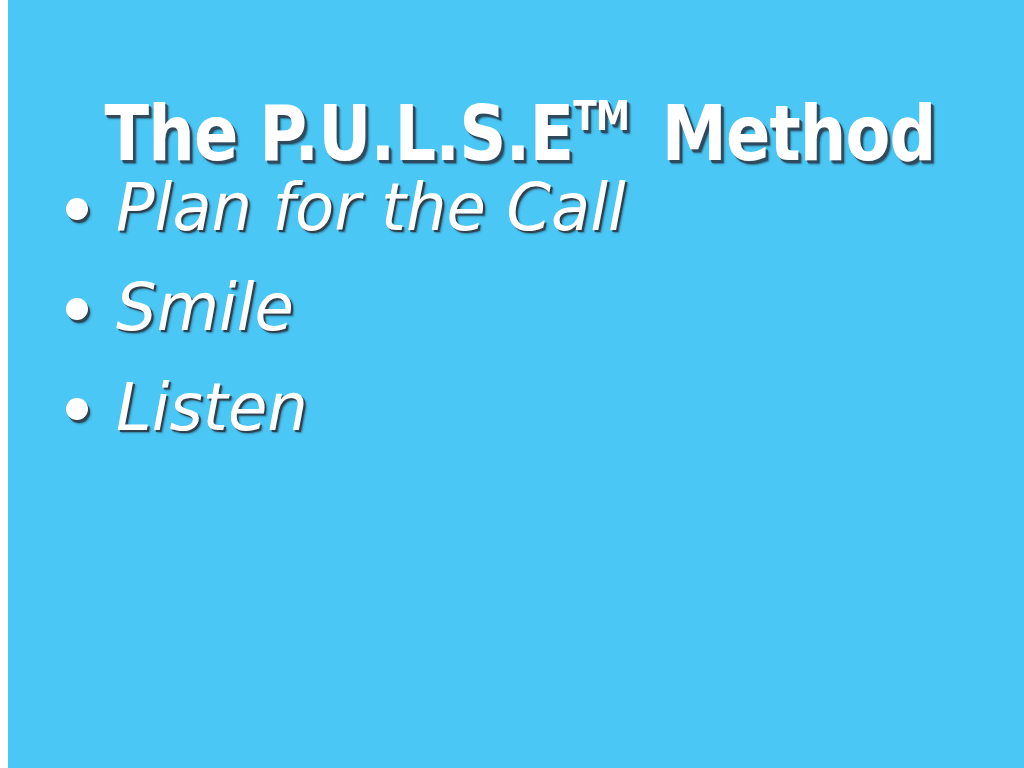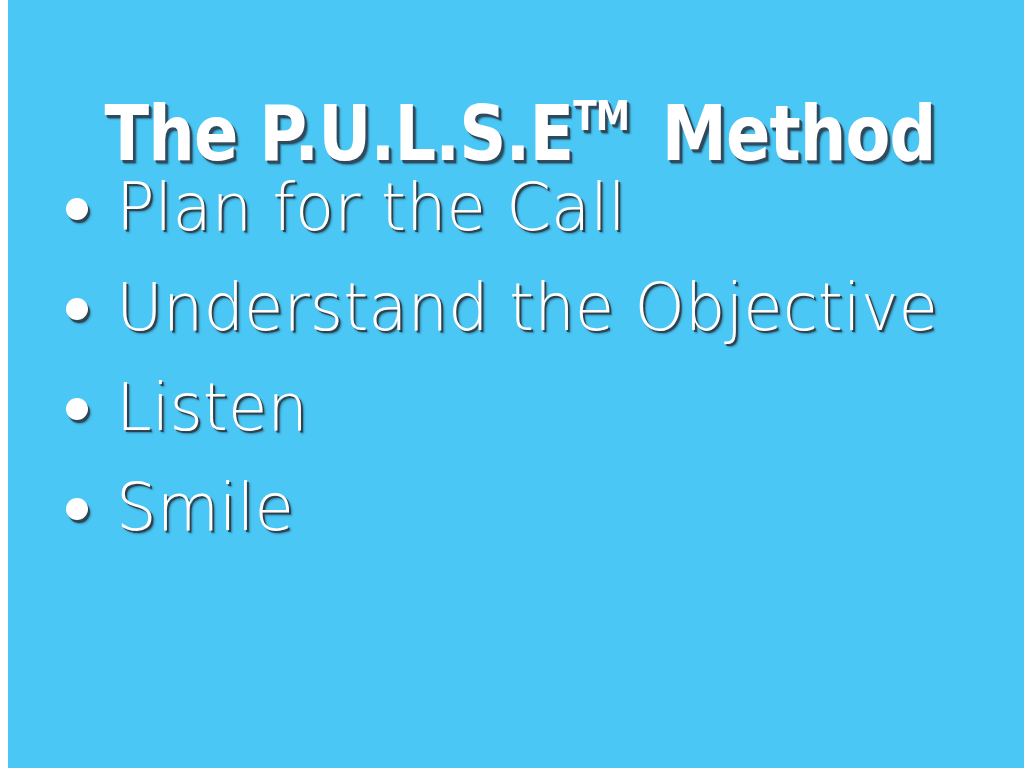--- a/index.html
+++ b/index.html
@@ -74,20 +74,21 @@
     height: 100px;
     color: #FFFFFF;
     font-family: "DejaVu Sans", sans-serif;
     font-weight: 300;
     font-size: 66px;
     line-height: 100px;
     white-space: nowrap;
     text-shadow:
        2px 2px 0 rgba(45,62,74,0.95),
        3px 3px 2px rgba(30,45,58,0.45);
+    font-style: italic;
   }
 
   .bullet-marker {
     flex: 0 0 auto;
     width: 22px;
     height: 22px;
     border-radius: 50%;
     background: #FFFFFF;
     margin-right: 28px;
     align-self: center;
@@ -112,31 +113,27 @@
 
   <h1 id="slide-title"><span>The P.U.L.S.E</span><sup class="tm">TM</sup><span class="gap"></span><span>Method</span></h1>
 
   <ul id="bullet-list">
 
     <li class="bullet-item">
       <span class="bullet-marker"></span>
       <span class="bullet-text">Plan for the Call</span>
     </li>
 
+
     <li class="bullet-item">
       <span class="bullet-marker"></span>
-      <span class="bullet-text">Understand the Objective</span>
+      <span class="bullet-text">Smile</span>
     </li>
 
     <li class="bullet-item">
       <span class="bullet-marker"></span>
       <span class="bullet-text">Listen</span>
-    </li>
-
-    <li class="bullet-item">
-      <span class="bullet-marker"></span>
-      <span class="bullet-text">Smile</span>
     </li>
 
 
   </ul>
 
 </div>
 
 </body></html>

